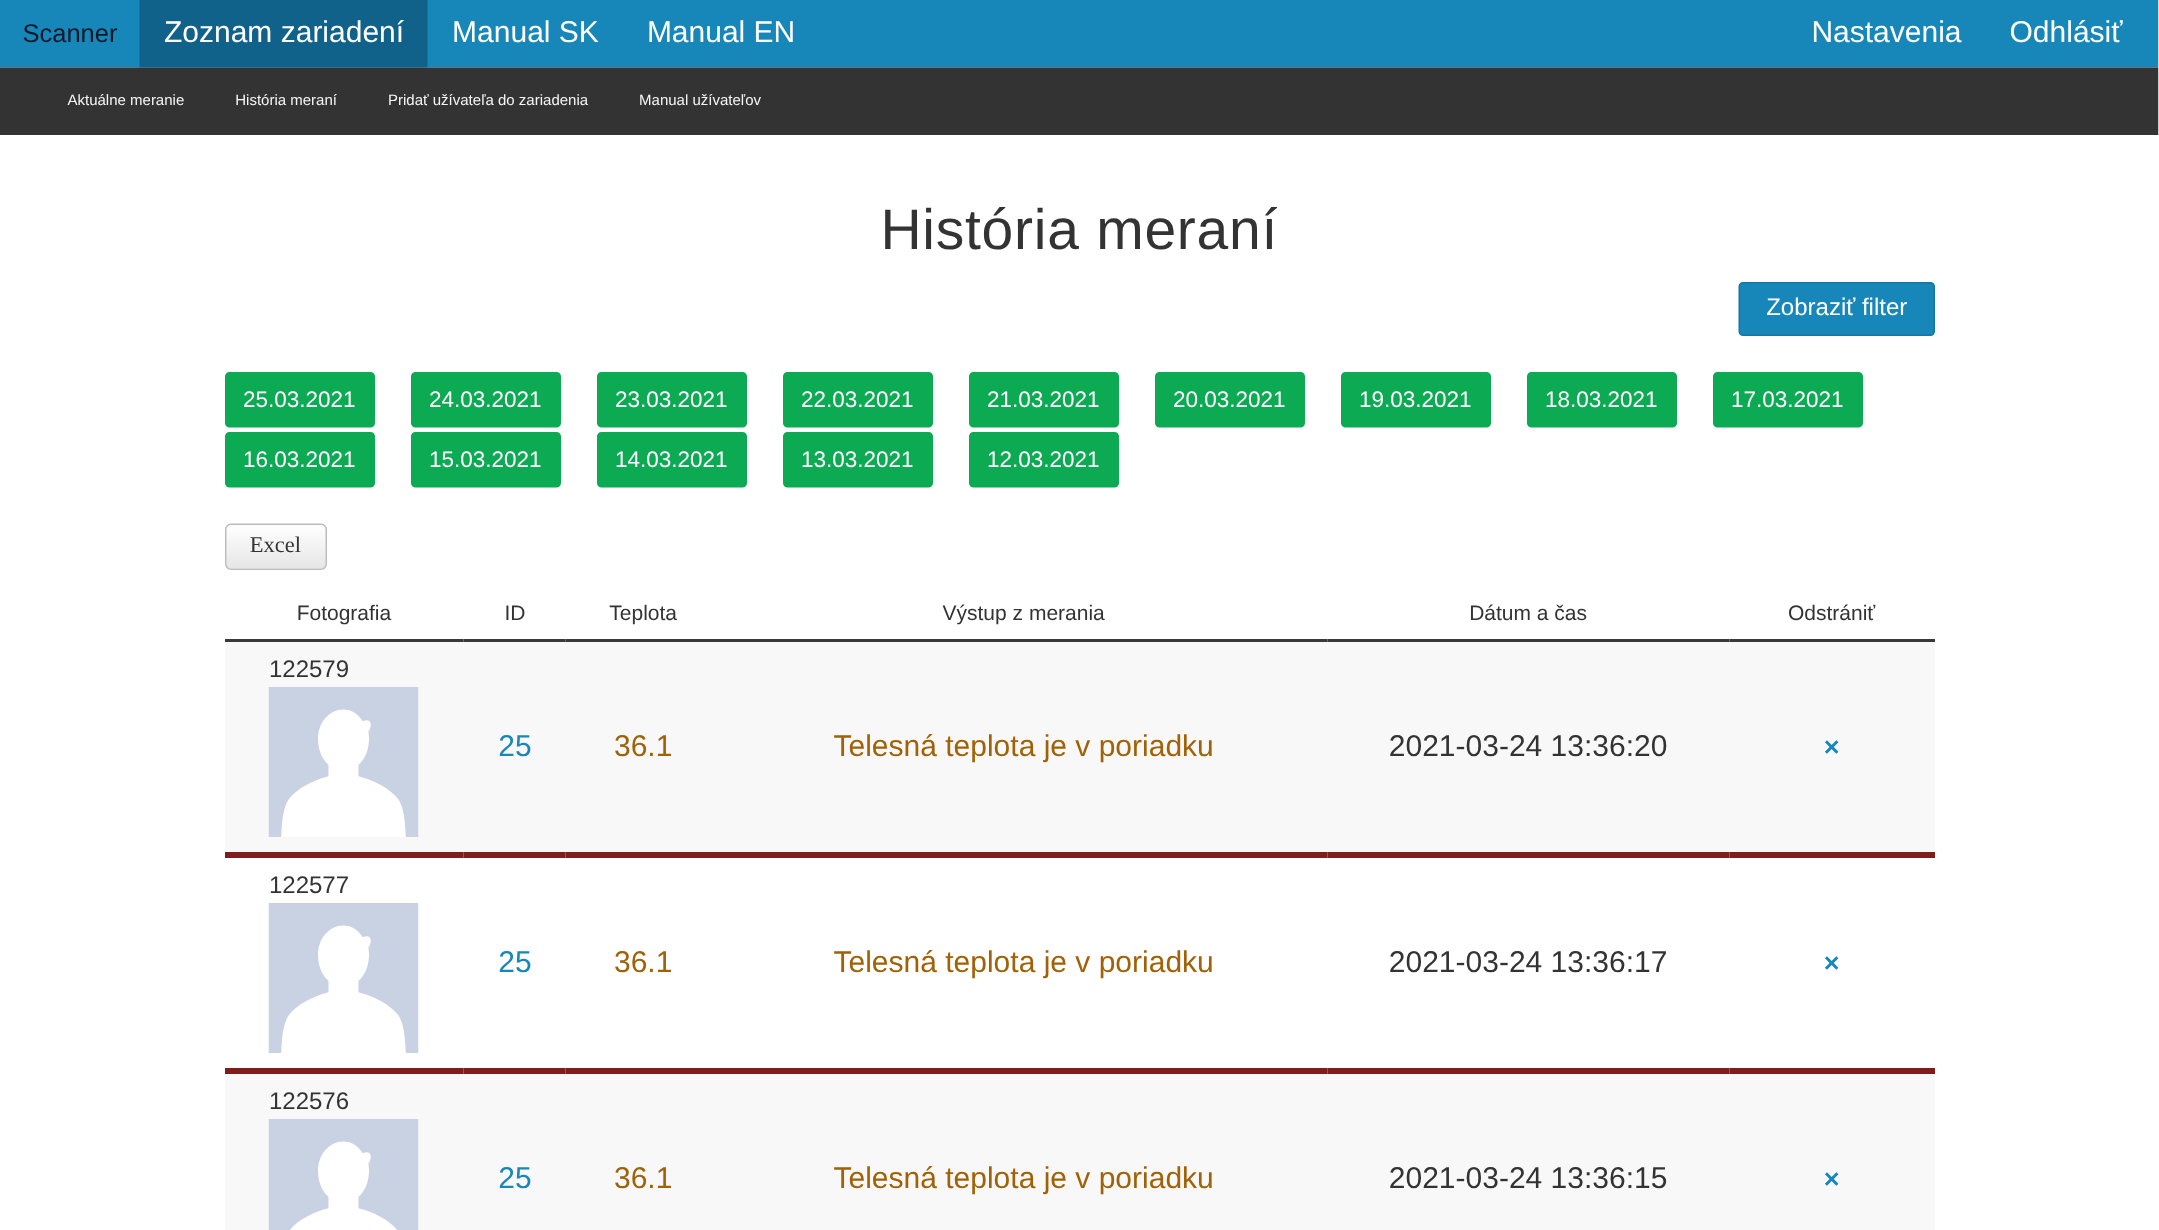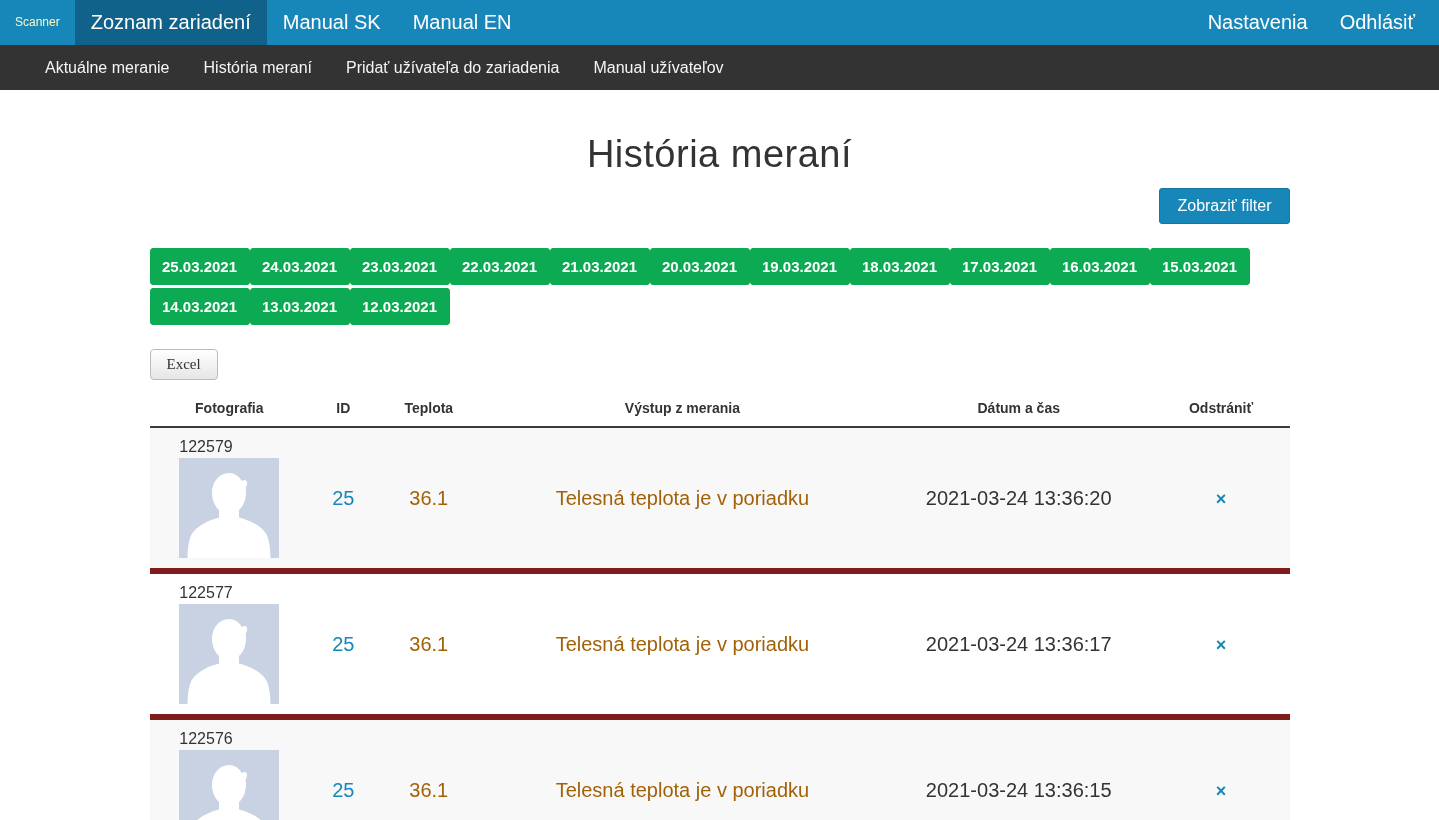--- a/index.html
+++ b/index.html
@@ -9,39 +9,39 @@
     font-family: "Liberation Sans", sans-serif;
     color: #333333;
   }
 
   
   .topnav {
     height: 45px; background: #1787b9;
     display: flex; align-items: stretch;
   }
   .topnav .brand {
-    color: #fef9c3; font-size: 12px; line-height: 45px;
+    color: #0f172a; font-size: 17px; line-height: 45px;
     padding: 0 15px; text-decoration: none; cursor: pointer;
   }
   .topnav .nav-item {
     color: #ffffff; font-size: 20px; line-height: 45px;
     padding: 0 16px; text-decoration: none; cursor: pointer;
     white-space: nowrap;
   }
   .topnav .nav-item.active { background: #11628a; }
   .topnav .spacer { flex: 1; }
   .topnav .nav-right { display: flex; padding-right: 8px; }
 
   
   .subnav {
     height: 45px; background: #333333;
     display: flex; align-items: stretch; padding-left: 28px;
   }
   .subnav .subnav-item {
-    color: #f5f5f5; font-size: 16px; line-height: 45px;
+    color: #f5f5f5; font-size: 10px; line-height: 45px;
     padding: 0 17px; text-decoration: none; cursor: pointer;
     white-space: nowrap;
   }
 
   
   .container { width: 1140px; margin: 0 auto; }
 
   h1.page-title {
     text-align: center; font-size: 38px; font-weight: 400;
     color: #333333; margin-top: 43px; margin-bottom: 12px;
@@ -52,42 +52,41 @@
   .btn-filter {
     background: #1787b9; color: #ffffff; border: 1px solid #14779f;
     font-size: 16px; padding: 8px 17px; border-radius: 3px;
     cursor: pointer; font-family: inherit;
   }
 
   .date-filters { display: flex; flex-wrap: wrap; margin-bottom: 21px; }
   .btn-date {
     background: #0caa52; color: #ffffff; border: 1px solid #0caa52;
     width: 100px; height: 37px; font-size: 15px; border-radius: 3px;
-    margin: 0 0 3px 0; cursor: pointer; font-family: inherit;
+    margin: 0 24px 3px 0; cursor: pointer; font-family: inherit;
     text-align: center;
-    font-weight: bold;
   }
 
   .btn-excel {
     background: linear-gradient(#ffffff, #e6e6e6);
     border: 1px solid #bbbbbb; border-radius: 4px;
     color: #333333; font-size: 15px; padding: 6px 16px;
     cursor: pointer; font-family: Liberation Serif, serif; margin-bottom: 10px;
   }
 
   
   table.measurements {
     width: 100%; border-collapse: collapse; table-layout: fixed;
   }
   table.measurements th {
-    font-size: 14px; font-weight: bold; color: #333333;
+    font-size: 14px; font-weight: normal; color: #333333;
     padding: 10px 8px; text-align: center;
     border-bottom: 2px solid #3a3a3a;
   }
-  table.measurements tbody tr { border-top: 6px solid #7f1d1d; }
+  table.measurements tbody tr { border-top: 4px solid #7f1d1d; }
   table.measurements tbody tr:first-child { border-top: none; }
   table.measurements tbody tr:nth-child(odd) { background: #f8f8f8; }
   table.measurements td {
     padding: 10px 8px; text-align: center; vertical-align: middle;
     font-size: 20px; color: #333333;
   }
   .col-photo  { width: 14%; }
   .col-id     { width: 6%;  }
   .col-temp   { width: 9%;  }
   .col-result { width: 35.5%; }

